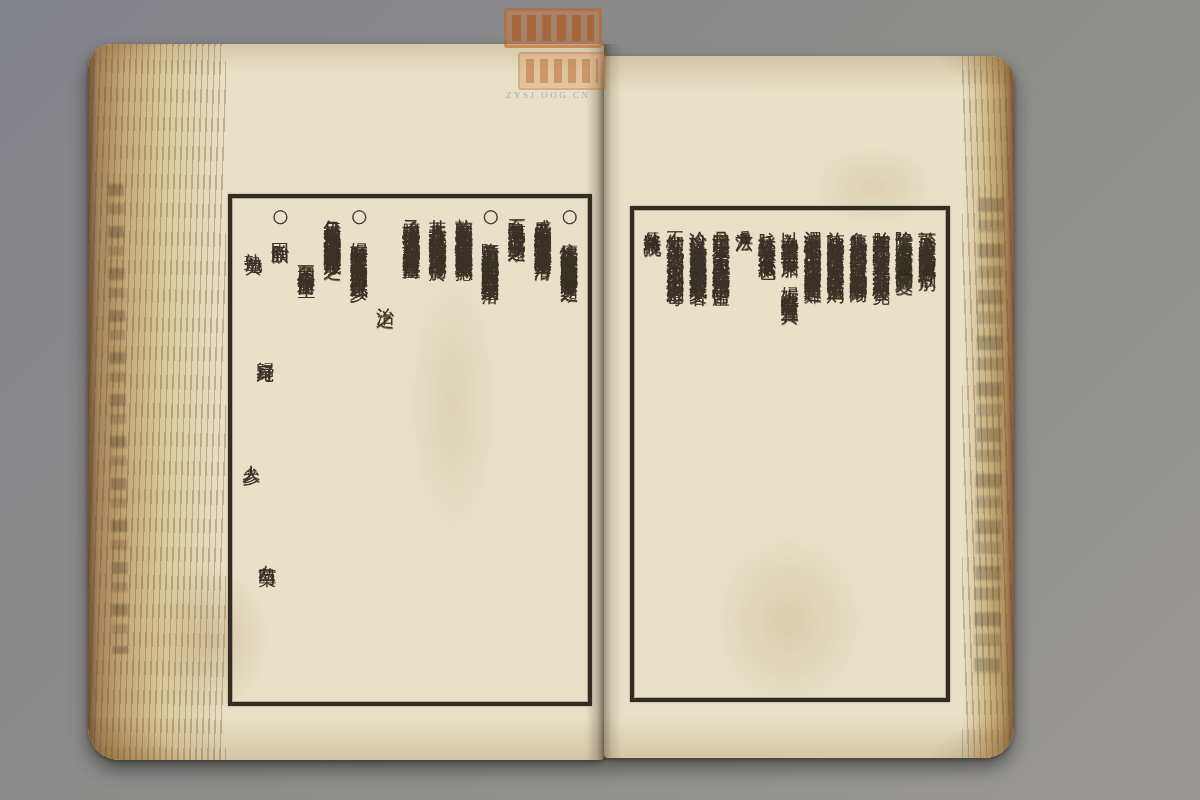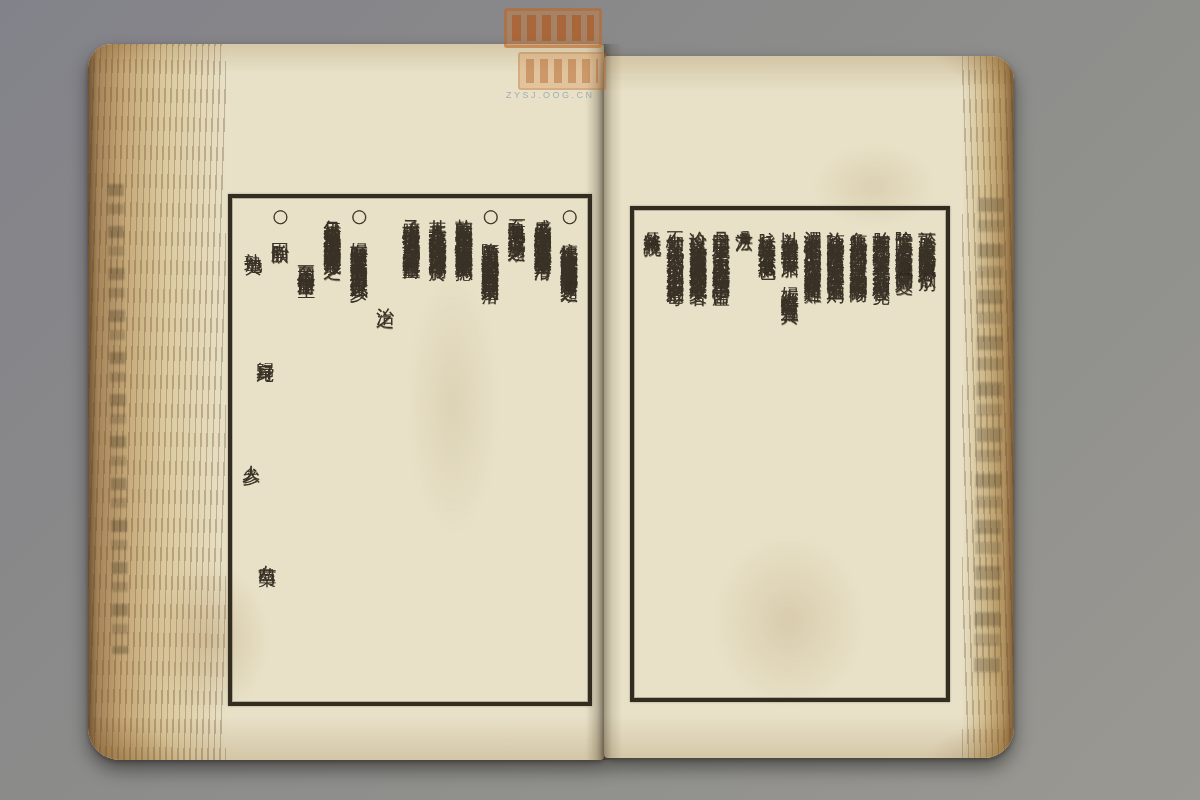--- a/index.html
+++ b/index.html
@@ -89,21 +89,21 @@
   
   .watermark{position:absolute;left:496px;top:2px;width:116px;height:100px;z-index:20;pointer-events:none;}
   .wm-block{position:absolute;border-radius:3px;}
   .wm-1{left:8px;top:6px;width:98px;height:40px;background:rgba(208,122,52,.42);
     box-shadow:inset 0 0 0 3px rgba(178,88,28,.35);}
   .wm-1 i,.wm-2 i{position:absolute;inset:7px 8px;display:block;
     background:repeating-linear-gradient(90deg, rgba(170,80,22,.55) 0 9px, rgba(0,0,0,0) 9px 15px);}
   .wm-2{left:22px;top:50px;width:88px;height:38px;background:rgba(208,122,52,.28);
     box-shadow:inset 0 0 0 2px rgba(178,88,28,.22);}
   .wm-2 i{background:repeating-linear-gradient(90deg, rgba(170,80,22,.38) 0 8px, rgba(0,0,0,0) 8px 14px);}
-  .wm-code{position:absolute;left:10px;top:88px;font-family:Liberation Sans, sans-serif;
+  .wm-code{position:absolute;left:10px;top:88px;font-family:Liberation Serif, serif;
     font-size:9px;letter-spacing:2.5px;color:rgba(115,140,165,.6);}
 </style>
 </head>
 <body>
 
 <div class="page page-left">
   <div class="leafs leafs-left"></div>
   <div class="folio folio-left"></div>
   <div class="stain stain-a"></div>
   <div class="stain stain-b"></div>

